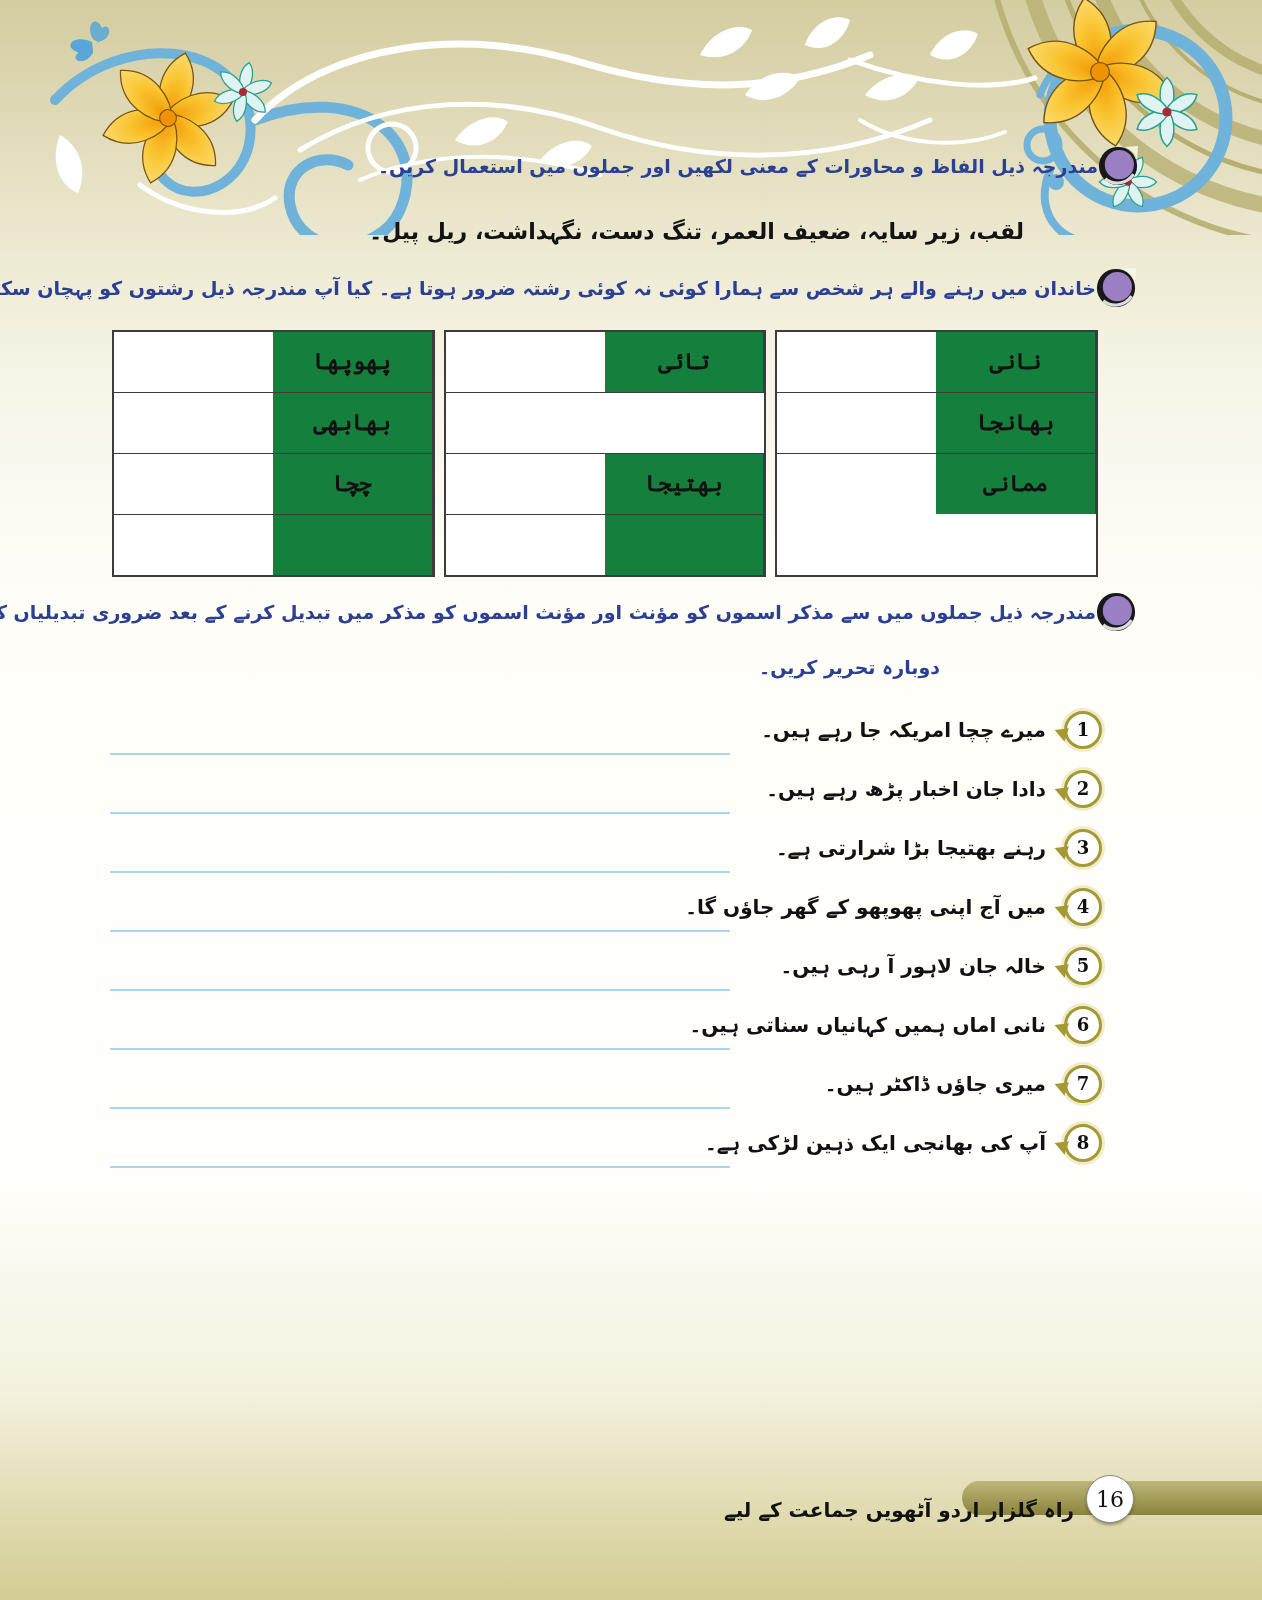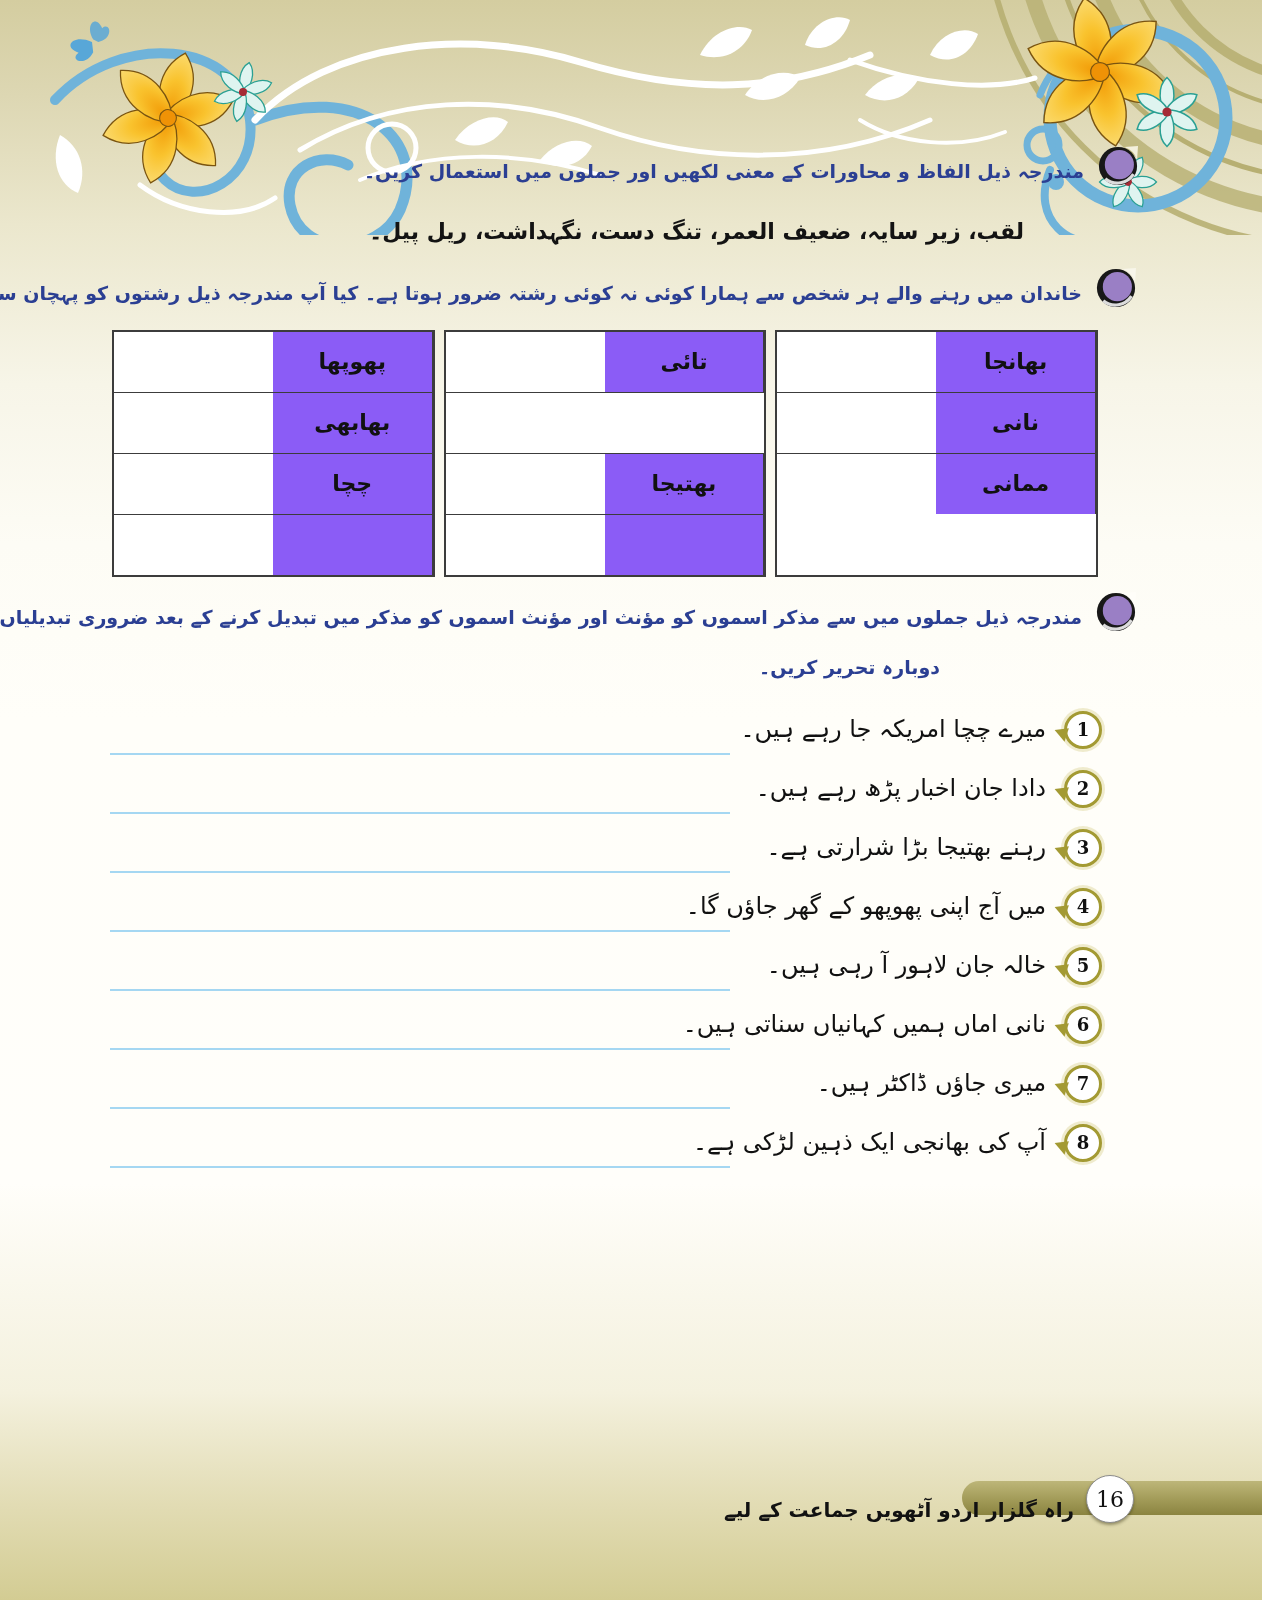--- a/index.html
+++ b/index.html
@@ -12,21 +12,21 @@
     position:relative; width:1262px; height:1600px; overflow:hidden;
     background:linear-gradient(180deg,
       #d4cda0 0%, #ddd7b3 6%, #ebe7cd 14%, #f7f5e8 24%,
       #fdfcf5 34%, #fffef9 45%, #fffefa 74%,
       #f4f1de 87%, #e2dcb4 94%, #d3cc93 100%);
   }
   .header-deco { position:absolute; top:0; left:0; pointer-events:none; }
 
   
   .section-header {
-    position:absolute; display:flex; align-items:flex-end; gap:14px;
+    position:absolute; display:flex; align-items:center; 
     direction:rtl; white-space:nowrap;
   }
   .bullet { flex:0 0 auto; width:40px; height:40px; }
   .h-text {
     color:#2b3f93; font-size:19px; font-weight:bold; line-height:1.6;
   }
   .words-line {
     position:absolute; direction:rtl; white-space:nowrap;
     color:#131313; font-size:22px; font-weight:600; line-height:1.6;
   }
@@ -40,37 +40,37 @@
     position:absolute; top:330px; left:112px; width:986px;
     display:flex; gap:9px;
   }
   .rel-group {
     flex:1 1 0; border:2px solid #3c3c3c; background:#fff;
   }
   .rel-row { display:flex; height:60px; border-top:1.5px solid #3c3c3c; }
   .rel-row:first-child { border-top:none; }
   .cell { flex:1 1 50%; display:flex; align-items:center; justify-content:center; }
   .cell.white { background:#ffffff; }
-  .cell.teal  { background:#8b5cf6; border-right:1.5px solid #3c3c3c; }
+  .cell.teal  { background:#15803d; border-right:1.5px solid #3c3c3c;font-family:Liberation Serif, serif; }
   .cell.teal span {
     direction:rtl; color:#111; font-size:22px; font-weight:600; line-height:1;
   }
 
   
   .ex3-list { position:absolute; top:700px; left:110px; width:992px; }
   .ex3-row { position:relative; height:59px; }
   .answer-line {
     position:absolute; left:0; bottom:4px; width:620px; height:0;
     border-bottom:2px solid #a5d7f2;
   }
   .sentence-box {
     position:absolute; right:0; top:0; height:100%;
     display:flex; align-items:center; gap:18px; direction:rtl;
   }
-  .sentence { color:#111; font-size:24px; font-weight:400; white-space:nowrap; line-height:1.6; }
+  .sentence { color:#111; font-size:20px; font-weight:700; white-space:nowrap; line-height:1.6; }
 
   
   .badge {
     position:relative; flex:0 0 auto; width:32px; height:32px;
     background:#fff; border:3px solid #a39a33; border-radius:50%;
     display:flex; align-items:center; justify-content:center;
     box-shadow:0 0 0 3px rgba(234,228,190,0.75);
   }
   .badge-num {
     font-family:"DejaVu Serif", serif; font-weight:bold; font-size:18px; color:#111;
@@ -257,27 +257,27 @@
         <div class="cell white"></div>
         <div class="cell teal">
             <span></span>
           </div>
       </div>
     </div>
     <div class="rel-group">
       <div class="rel-row">
         <div class="cell white"></div>
         <div class="cell teal">
+            <span>نانی</span>
+          </div>
+      </div>
+      <div class="rel-row">
+        <div class="cell white"></div>
+        <div class="cell teal">
             <span>بھانجا</span>
-          </div>
-      </div>
-      <div class="rel-row">
-        <div class="cell white"></div>
-        <div class="cell teal">
-            <span>نانی</span>
           </div>
       </div>
       <div class="rel-row">
         <div class="cell white"></div>
         <div class="cell teal">
             <span>ممانی</span>
           </div>
       </div>
     </div>
   </div>

